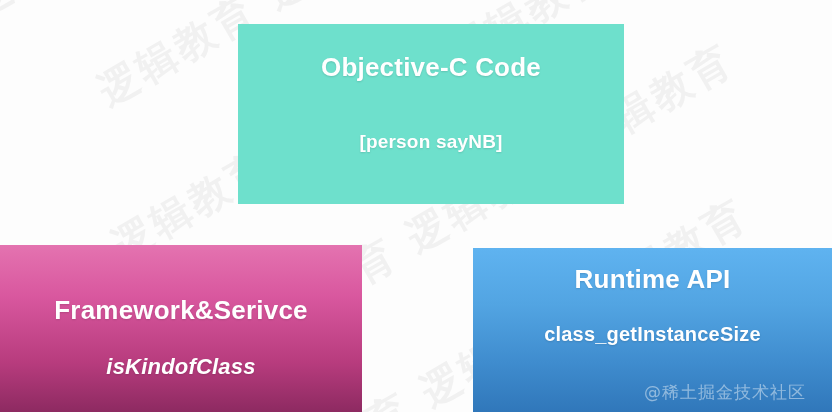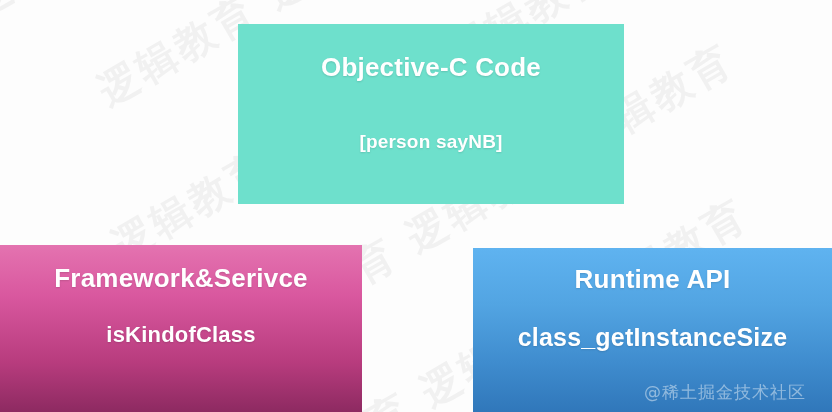--- a/index.html
+++ b/index.html
@@ -81,34 +81,35 @@
   #box-objc .title    { margin-top: 28px; }
   #box-objc .subtitle { margin-top: 48px; }
 
   
   #box-framework {
     left: 0px;
     top: 245px;
     width: 362px;
     height: 167px;
     background: linear-gradient(to bottom, #e473b0 0%, #d9589f 30%, #b83c7e 70%, #8d2a61 100%);
+    justify-content: center;
   }
   #box-framework .title    { margin-top: 18px; }
-  #box-framework .subtitle { margin-top: 28px; font-size: 22px; }
+  #box-framework .subtitle { margin-top: 28px; font-size: 22px; font-style: italic; }
 
   
   #box-runtime {
     left: 473px;
     top: 248px;
     width: 359px;
     height: 164px;
     background: linear-gradient(to bottom, #5fb3f0 0%, #52a4e2 35%, #3f8cce 70%, #3077ba 100%);
   }
   #box-runtime .title    { margin-top: 16px; }
-  #box-runtime .subtitle { margin-top: 28px; font-size: 25px; }
+  #box-runtime .subtitle { margin-top: 28px; font-size: 20px; }
 
   
   #corner-watermark {
     position: absolute;
     right: 26px;
     bottom: 8px;
     color: rgba(255,255,255,0.45);
     font-size: 17px;
     letter-spacing: 1px;
     font-family: "DejaVu Sans", sans-serif;

